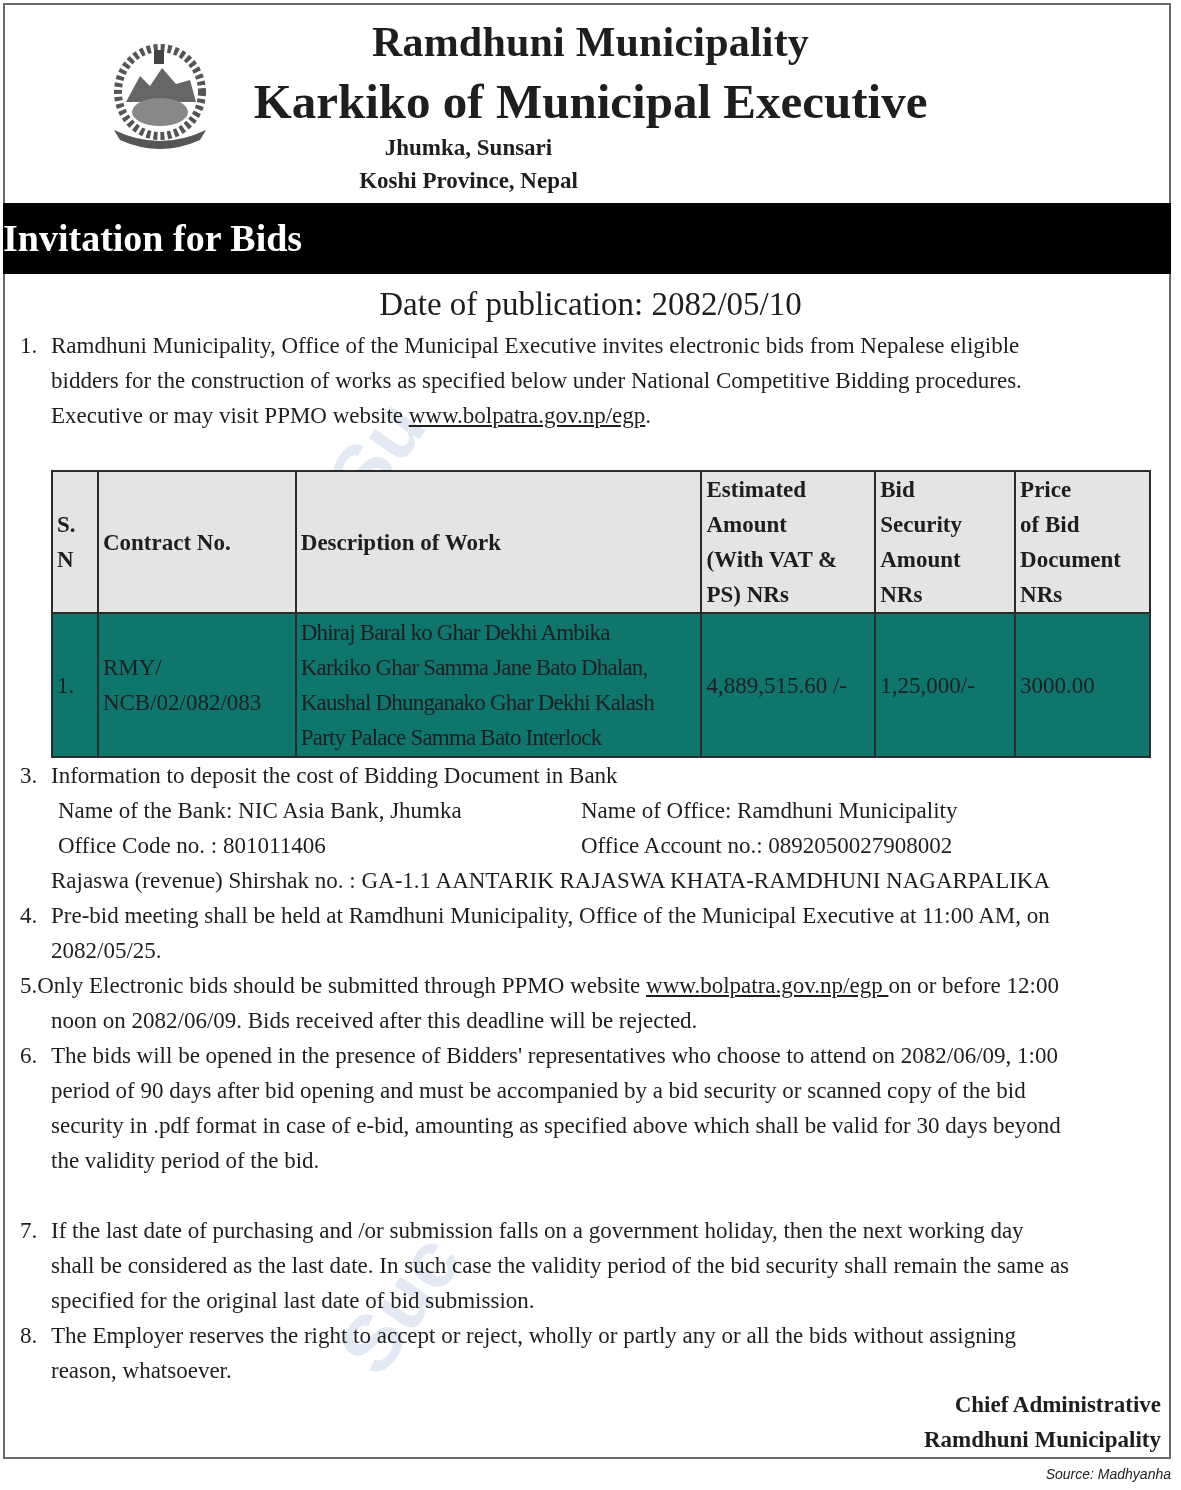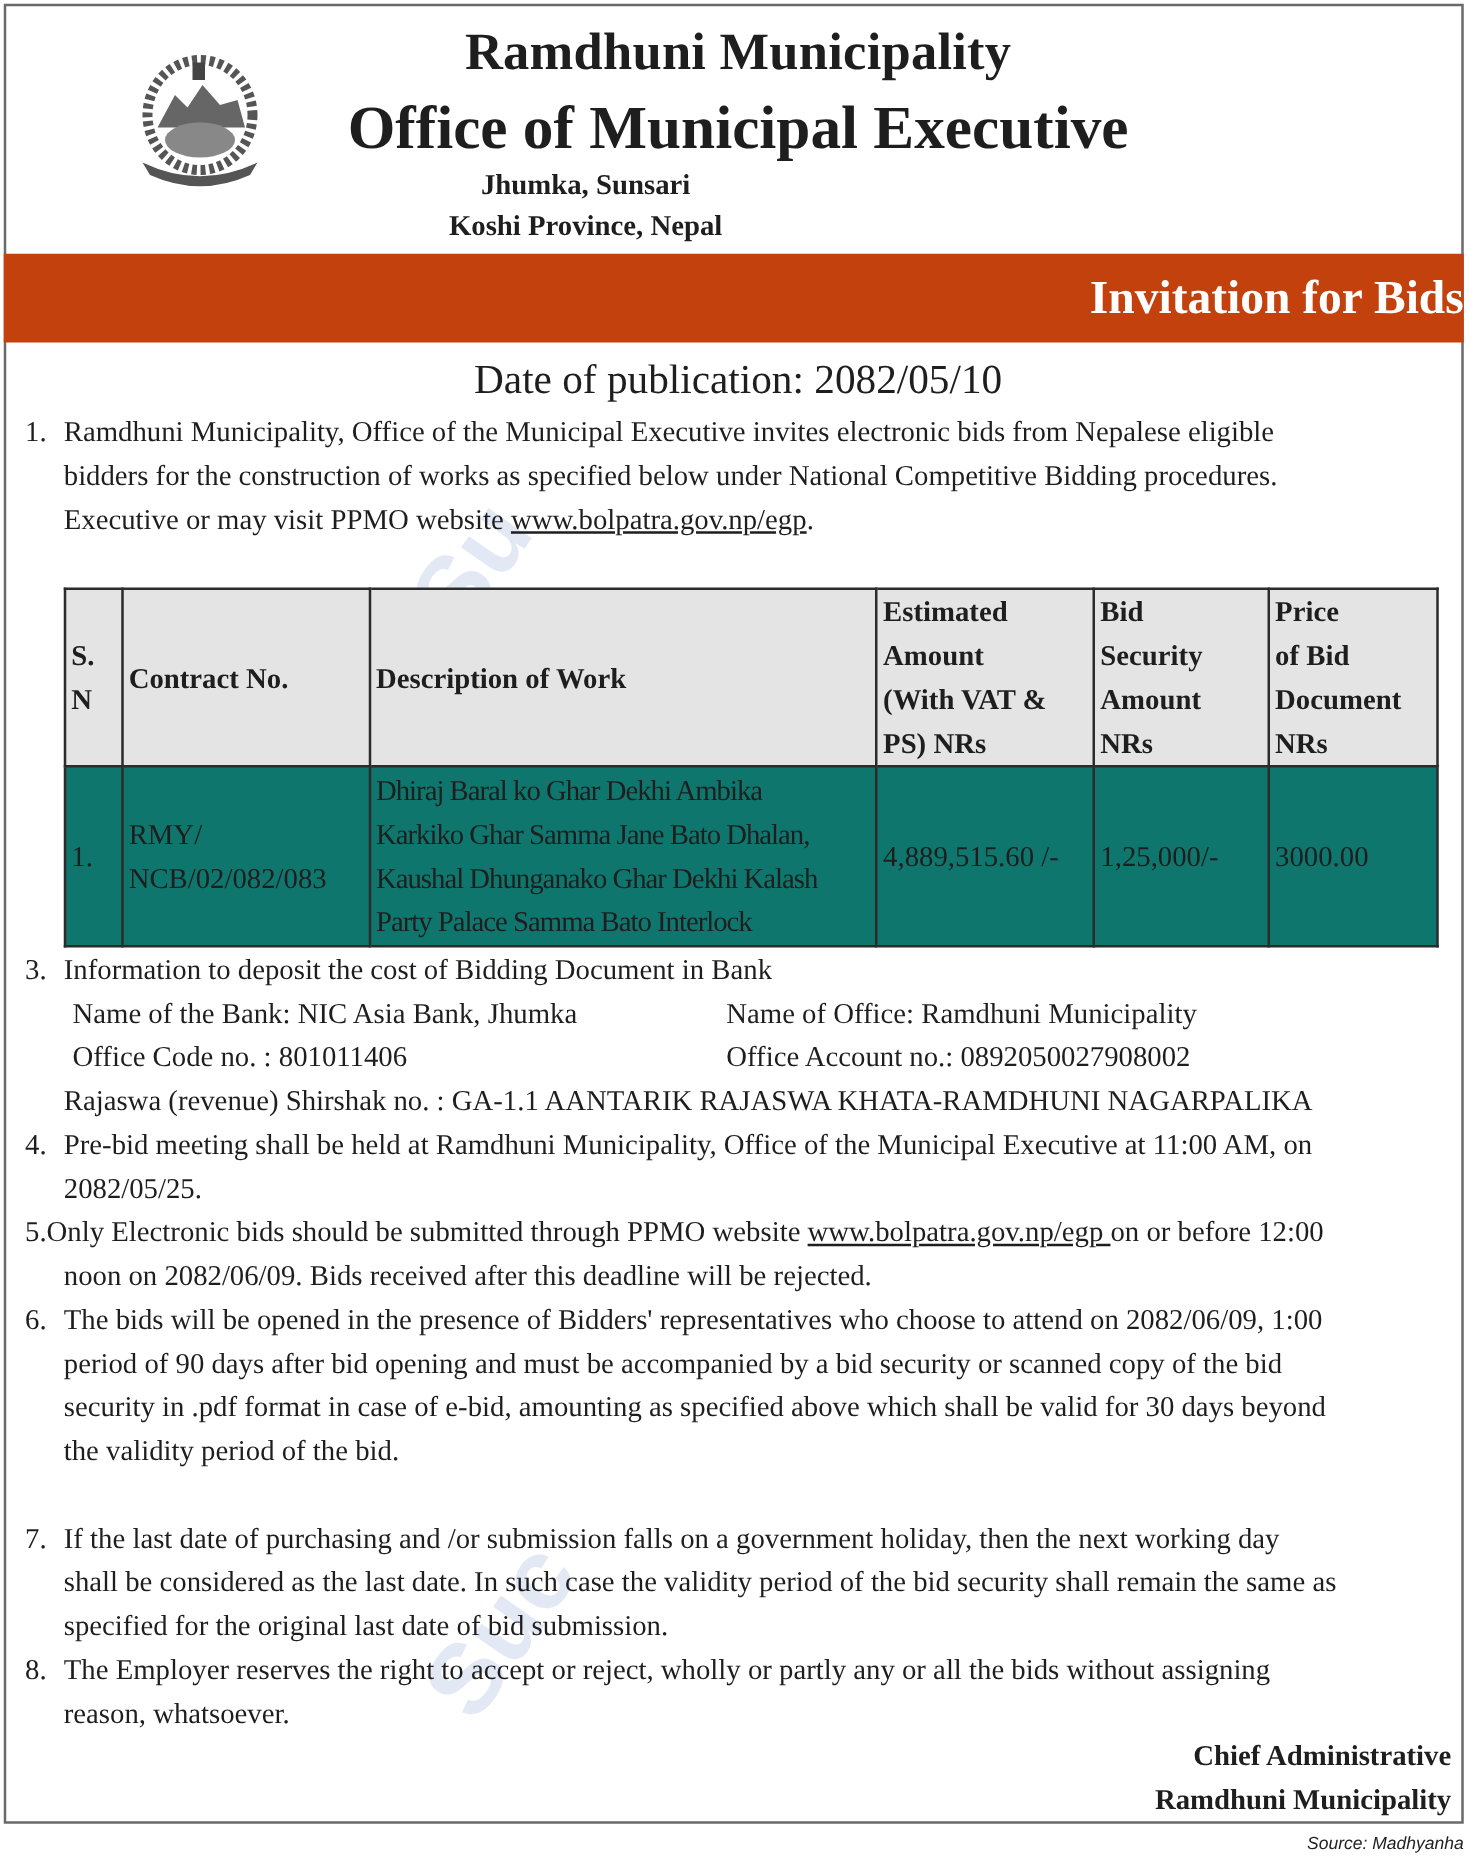--- a/index.html
+++ b/index.html
@@ -22,21 +22,21 @@
     font-weight: bold; font-size: 49px; line-height: 60px;
   }
   .addr1, .addr2 {
     position: absolute; left: 0; width: 937px; text-align: center;
     font-weight: bold; font-size: 23px; line-height: 30px;
   }
   .addr1 { top: 133px; }
   .addr2 { top: 166px; }
   .banner {
     position: absolute; left: 3px; top: 203px; width: 1168px; height: 71px;
-    background: #c2410c; color: #ffffff; text-align: right;
+    background: #000000; color: #ffffff; text-align: left;
     font-weight: bold; font-size: 38px; line-height: 71px;
   }
   .pubdate {
     position: absolute; left: 0; width: 1181px; top: 283px; text-align: center;
     font-size: 33px; line-height: 42px;
   }
   .para {
     position: absolute; left: 20px; width: 1143px;
     font-size: 23px; line-height: 35px; text-align: justify;
   }
@@ -79,21 +79,21 @@
 
 <svg class="emblem" viewBox="0 0 120 110">
   <ellipse cx="60" cy="52" rx="42" ry="44" fill="none" stroke="#555" stroke-width="8" stroke-dasharray="4 3"></ellipse>
   <path d="M26 62 L40 36 L50 46 L62 28 L76 44 L90 40 L96 62 Z" fill="#666"></path>
   <ellipse cx="60" cy="72" rx="28" ry="14" fill="#888"></ellipse>
   <rect x="54" y="10" width="10" height="14" fill="#444"></rect>
   <path d="M14 90 Q60 112 106 90 L100 100 Q60 118 20 100 Z" fill="#555"></path>
 </svg>
 
 <div class="title1">Ramdhuni Municipality</div>
-<div class="title2">Office of Municipal Executive</div>
+<div class="title2">Karkiko of Municipal Executive</div>
 <div class="addr1">Jhumka, Sunsari</div>
 <div class="addr2">Koshi Province, Nepal</div>
 
 <div class="banner">
   <span>Invitation for Bids</span>
 </div>
 
 <div class="pubdate">
   <span>Date of publication:</span>
   <span>2082/05/10</span>

